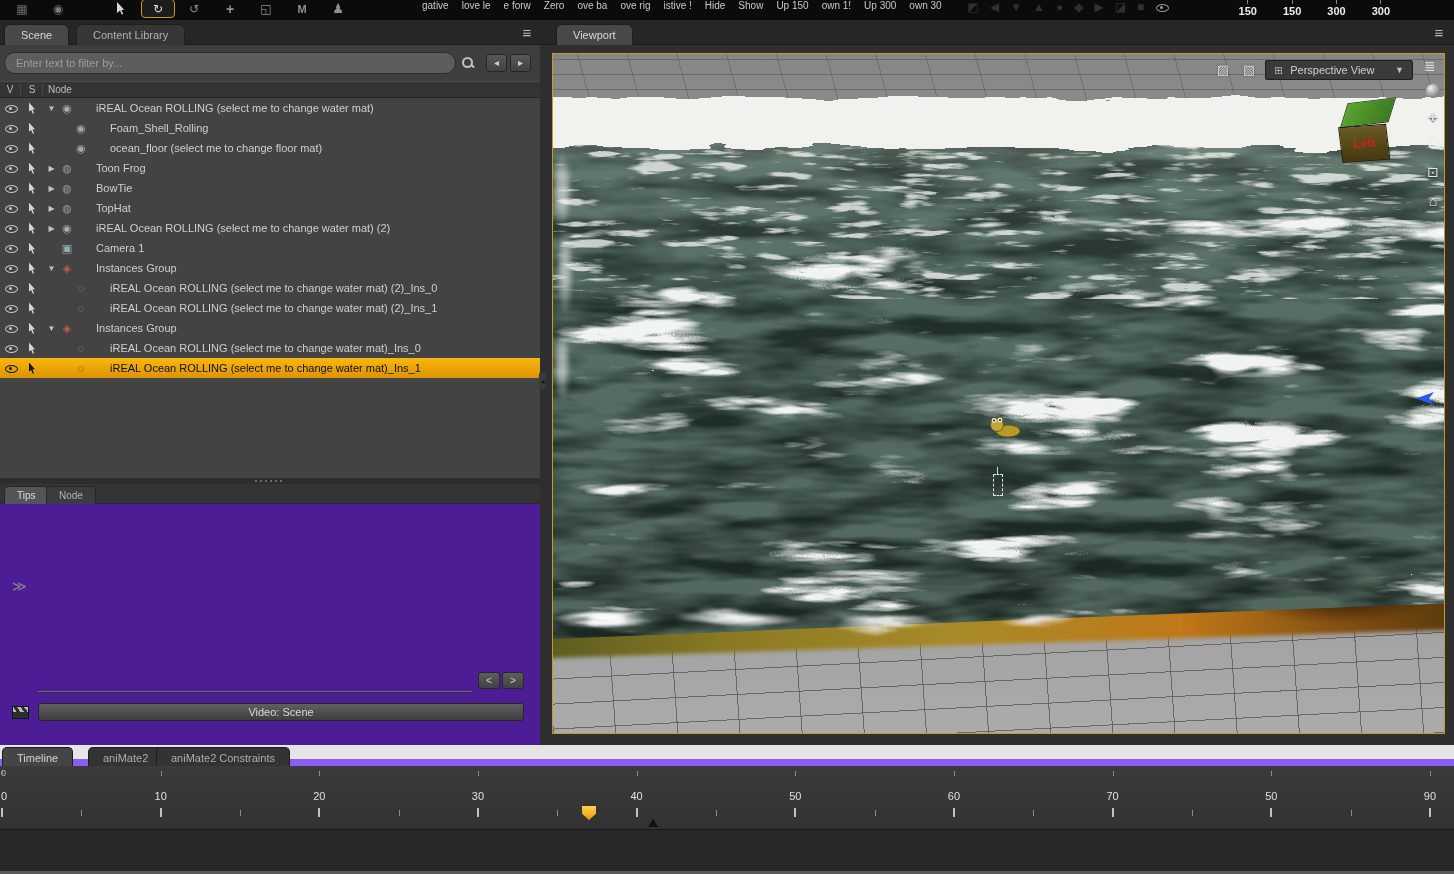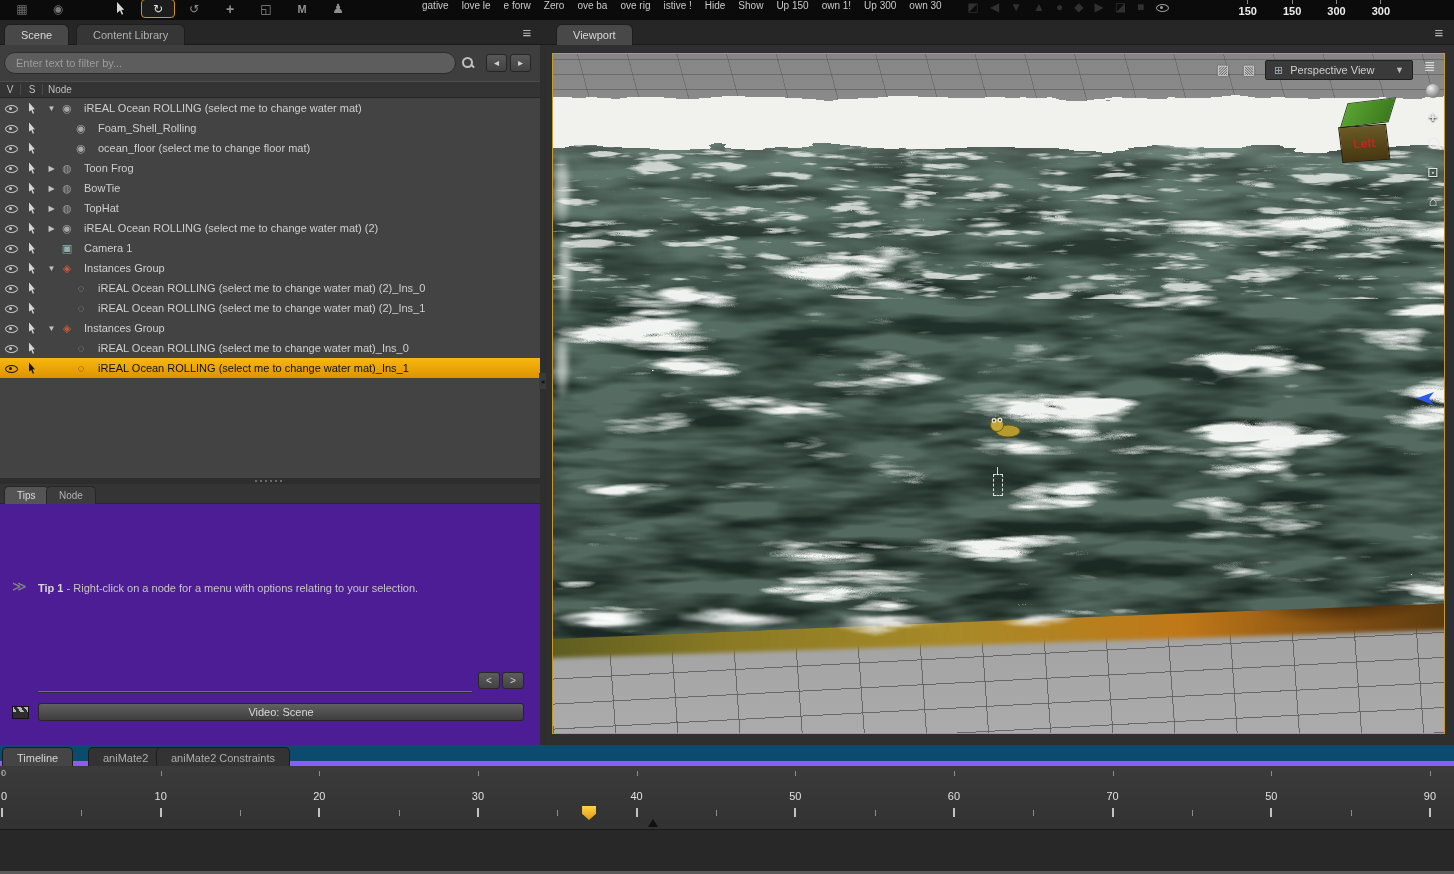--- a/index.html
+++ b/index.html
@@ -77,21 +77,21 @@
   .selected .i-eye::after{background:#161616}
   .selected .i-cursor{background:#161616}
   .tree-row .i-cursor{width:9px;height:12px}
   .indent{flex:0 0 auto}
   .expander{width:15px;font-size:8px;color:#c2c2c2;text-align:center;flex:0 0 auto}
   .selected .expander{color:#161616}
   .node-icon{width:16px;text-align:center;font-size:11px;flex:0 0 auto}
   .mesh-icon{color:#a8a8a8}.figure-icon{color:#9f9f9f}.camera-icon{color:#8fb0b0}
   .group-icon{color:#c05a40}.instance-icon{color:#a0a8a8}
   .selected .node-icon{color:#161616}
-  .node-label{margin-left:9px;white-space:nowrap}
+  .node-label{margin-left:21px;white-space:nowrap}
   .panel-splitter{position:absolute;left:0;top:433px;width:540px;height:6px;background:#2d2d2d}
   .panel-splitter::after{content:"";position:absolute;left:255px;top:2px;width:30px;height:2px;
     background:repeating-linear-gradient(90deg,#6a6a6a 0 2px,transparent 2px 5px)}
 
   
   .tips-panel{position:absolute;left:0;top:439px;width:540px;height:261px;background:#4c1d95}
   .tips-tabbar{position:absolute;top:0;left:0;width:100%;height:20px;background:#343434;
     border-bottom:1px solid #292929}
   .tips-tab{position:absolute;top:2px;height:18px;padding:3px 12px 0;border-radius:5px 5px 0 0;
     background:#3c3c3c;border:1px solid #262626;border-bottom:none;color:#b2b2b2;font-size:10px}
@@ -183,22 +183,22 @@
     background:#ececec;transform:rotate(45deg)}
   .vi-frame{font-size:14px}
   .vi-home{font-size:14px}
   .vp-bluearrow{position:absolute;left:863px;top:338px;width:18px;height:13px;background:#2b59e8;
     clip-path:polygon(0 50%,100% 0,72% 50%,100% 100%);z-index:9}
   .splitter-arrow{position:absolute;left:539px;top:373px;width:7px;height:16px;background:#3a3a3a;
     display:flex;align-items:center;justify-content:center;color:#141414;font-size:8px}
 
   
   .timeline{position:absolute;left:0;top:745px;width:1454px;height:129px;background:#303030}
-  .tl-tabbar{position:absolute;top:0;left:0;width:100%;height:21px;background:#0c4a6e;
-    border-bottom:5px solid #8b5cf6}
+  .tl-tabbar{position:absolute;top:0;left:0;width:100%;height:21px;background:#e5e5e5;
+    border-bottom:7px solid #8b5cf6}
   .tl-tab{position:absolute;top:2px;height:19px;padding:4px 14px 0;border-radius:5px 5px 0 0;
     background:#333;border:1px solid #1d1d1d;border-bottom:none;color:#aeaeae;font-size:11px}
   .tl-tab.active{background:#454545;color:#d6d6d6}
   .tlt-0{left:2px}.tlt-1{left:88px}.tlt-2{left:156px}
   .tl-ruler{position:absolute;top:21px;left:0;width:100%;height:63px;
     background:linear-gradient(#3b3b3b,#323232);overflow:hidden}
   .tl-zero{position:absolute;left:1px;top:2px;font-size:9px;color:#bdbdbd}
   .mini-tick{position:absolute;top:5px;width:1px;height:5px;background:#8d8d8d}
   .tick-label{position:absolute;top:24px;font-size:11px;color:#e0e0e0;transform:translateX(-50%)}
   .tick-label.first{transform:none}
@@ -459,24 +459,20 @@
       </div>
 
     <div class="panel-splitter"></div>
 
     <div class="tips-panel">
       <div class="tips-tabbar">
         <div class="tips-tab tt-tips active">Tips</div>
         <div class="tips-tab tt-node">Node</div>
       </div>
       <span class="tip-icon">≫</span>
-      <div class="tip-line">
-        <b>Tip 1</b>
-        <span>- Right-click on a node for a menu with options relating to your selection.</span>
-      </div>
       <div class="tips-sep"></div>
       <div class="tip-nav tn-prev">&lt;</div>
       <div class="tip-nav tn-next">&gt;</div>
       <div class="slate-btn">
         <span class="slate-icon"></span>
       </div>
       <div class="video-btn">Video: Scene</div>
     </div>
   </div>
 

